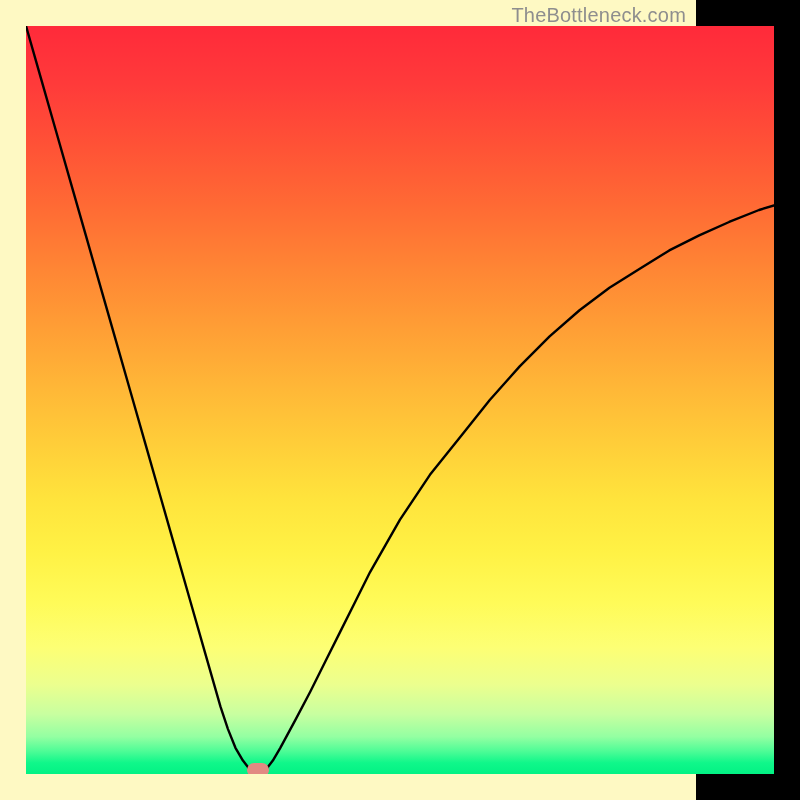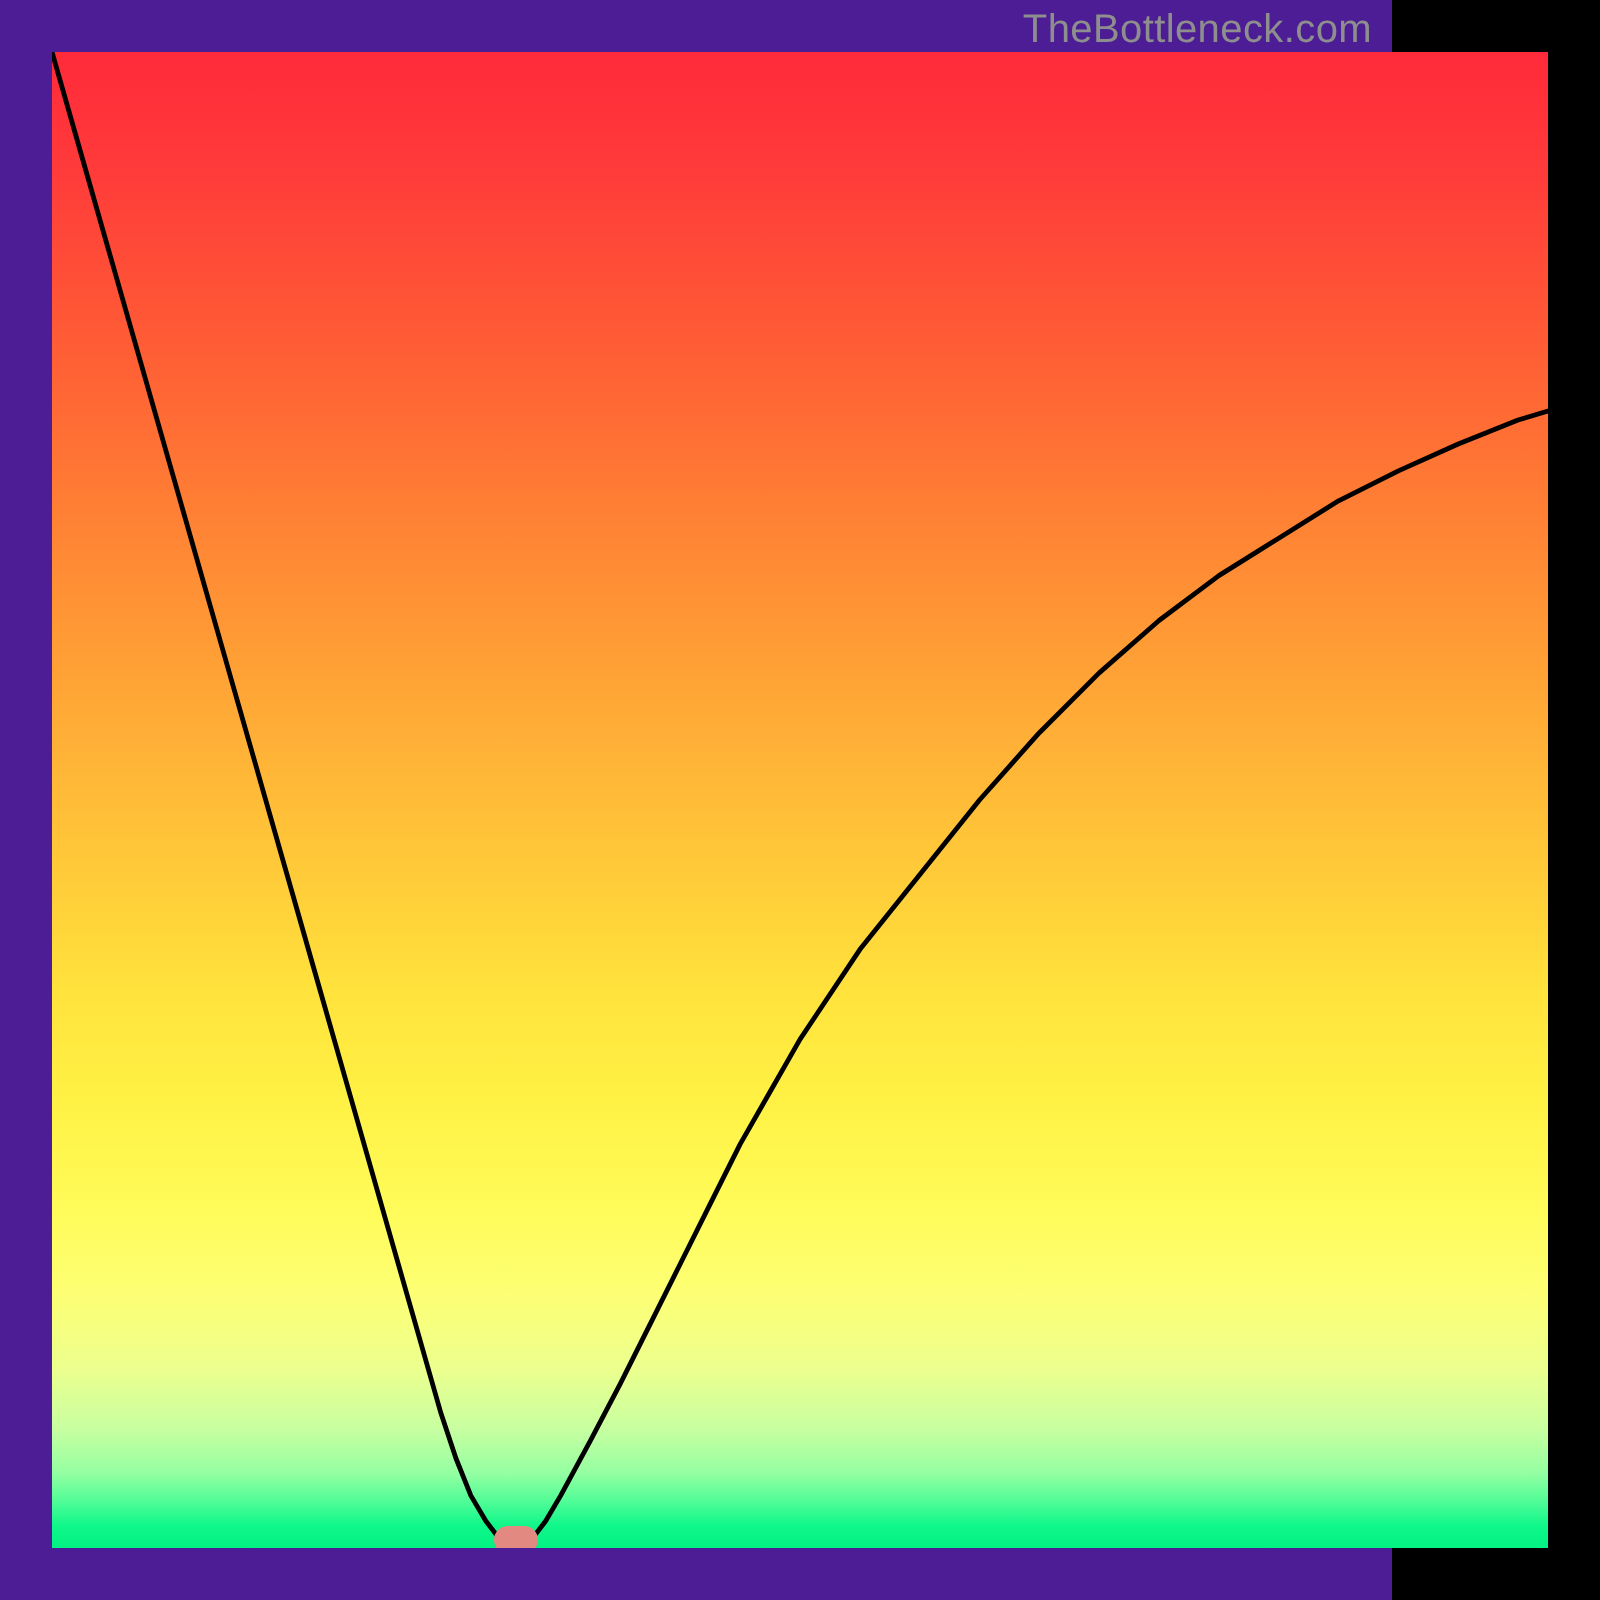--- a/index.html
+++ b/index.html
@@ -8,21 +8,21 @@
     width: 800px;
     height: 800px;
     background: #000;
     font-family: Arial, Helvetica, sans-serif;
     overflow: hidden;
   }
   .frame {
     position: relative;
     width: 696px;
     height: 800px;
-    background: #4c1d95;
+    background: #fef9c3;
   }
   .plot {
     position: absolute;
     left: 26px;
     top: 26px;
     width: 748px;
     height: 748px;
     overflow: hidden;
   }
   .gradient {

